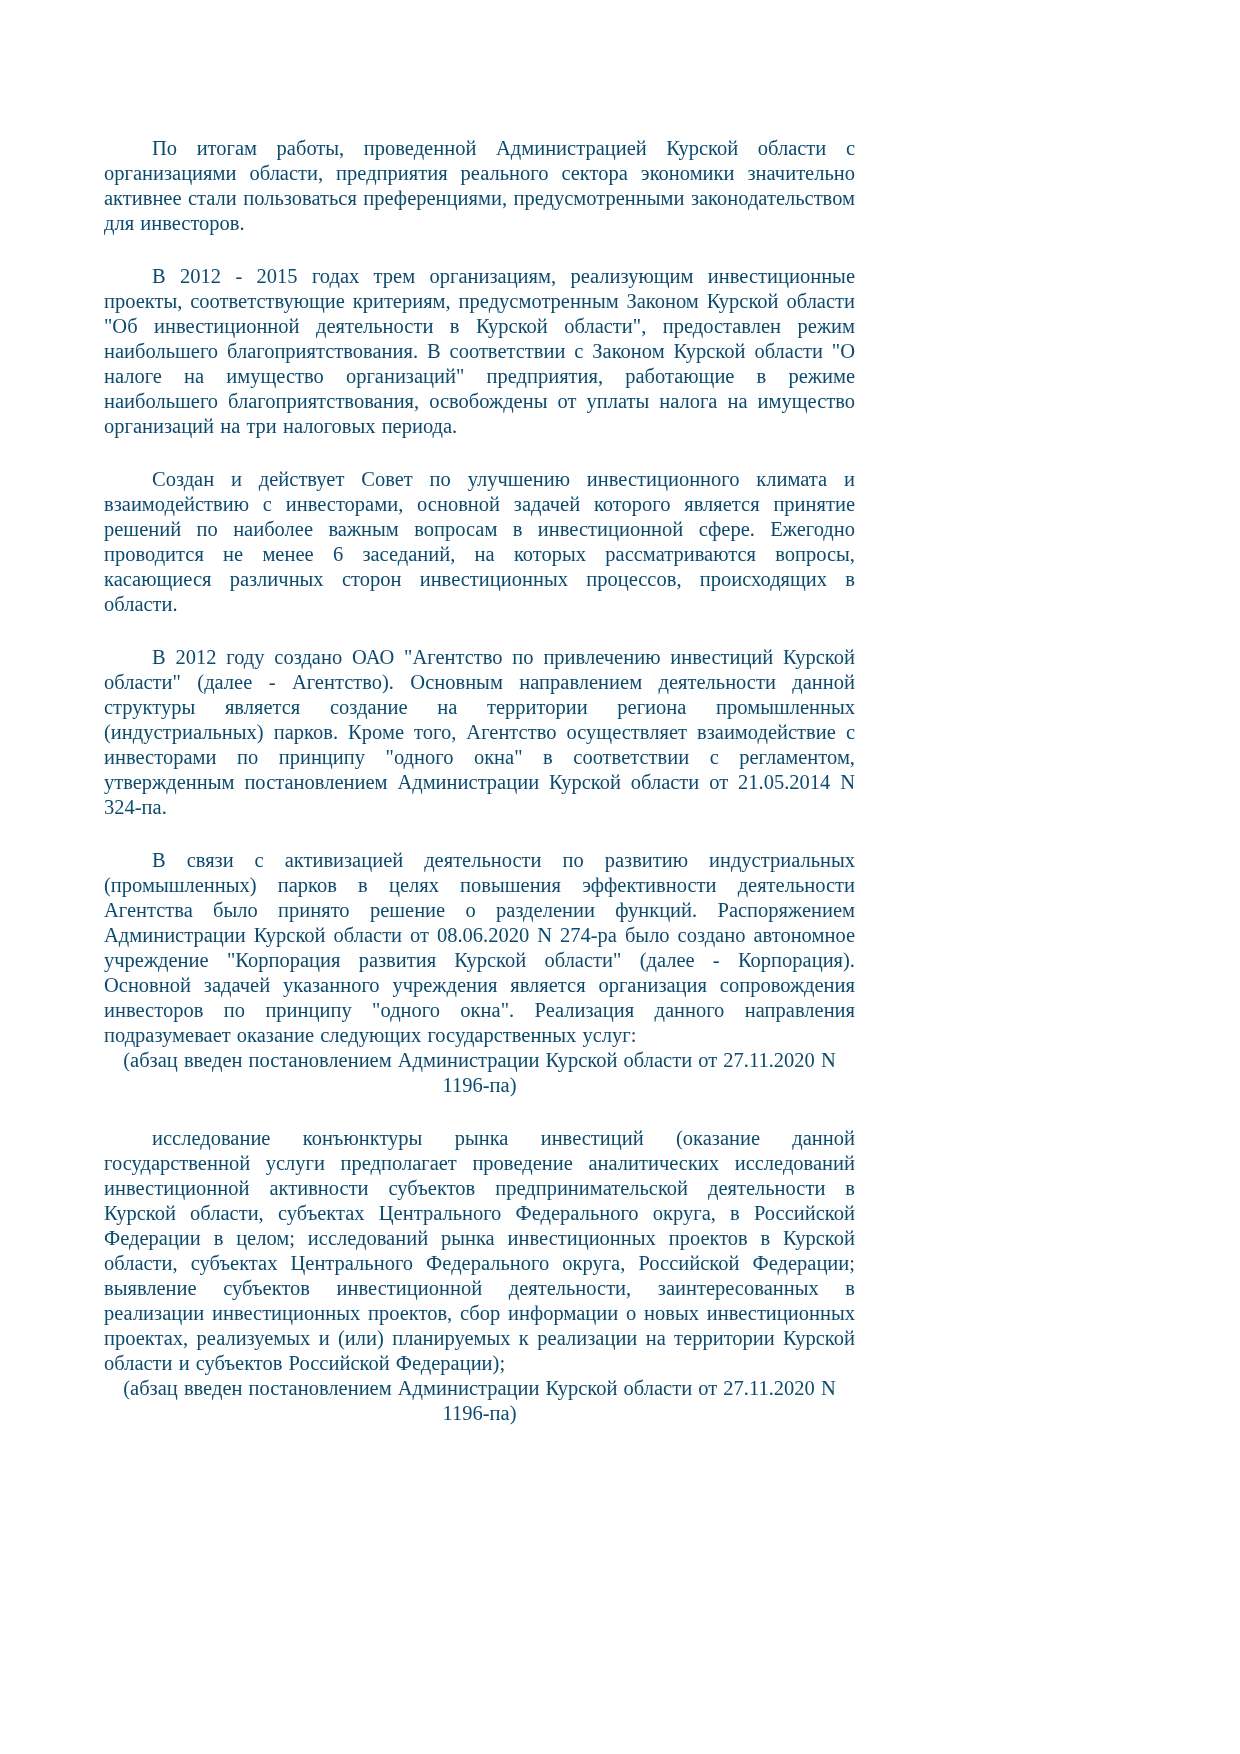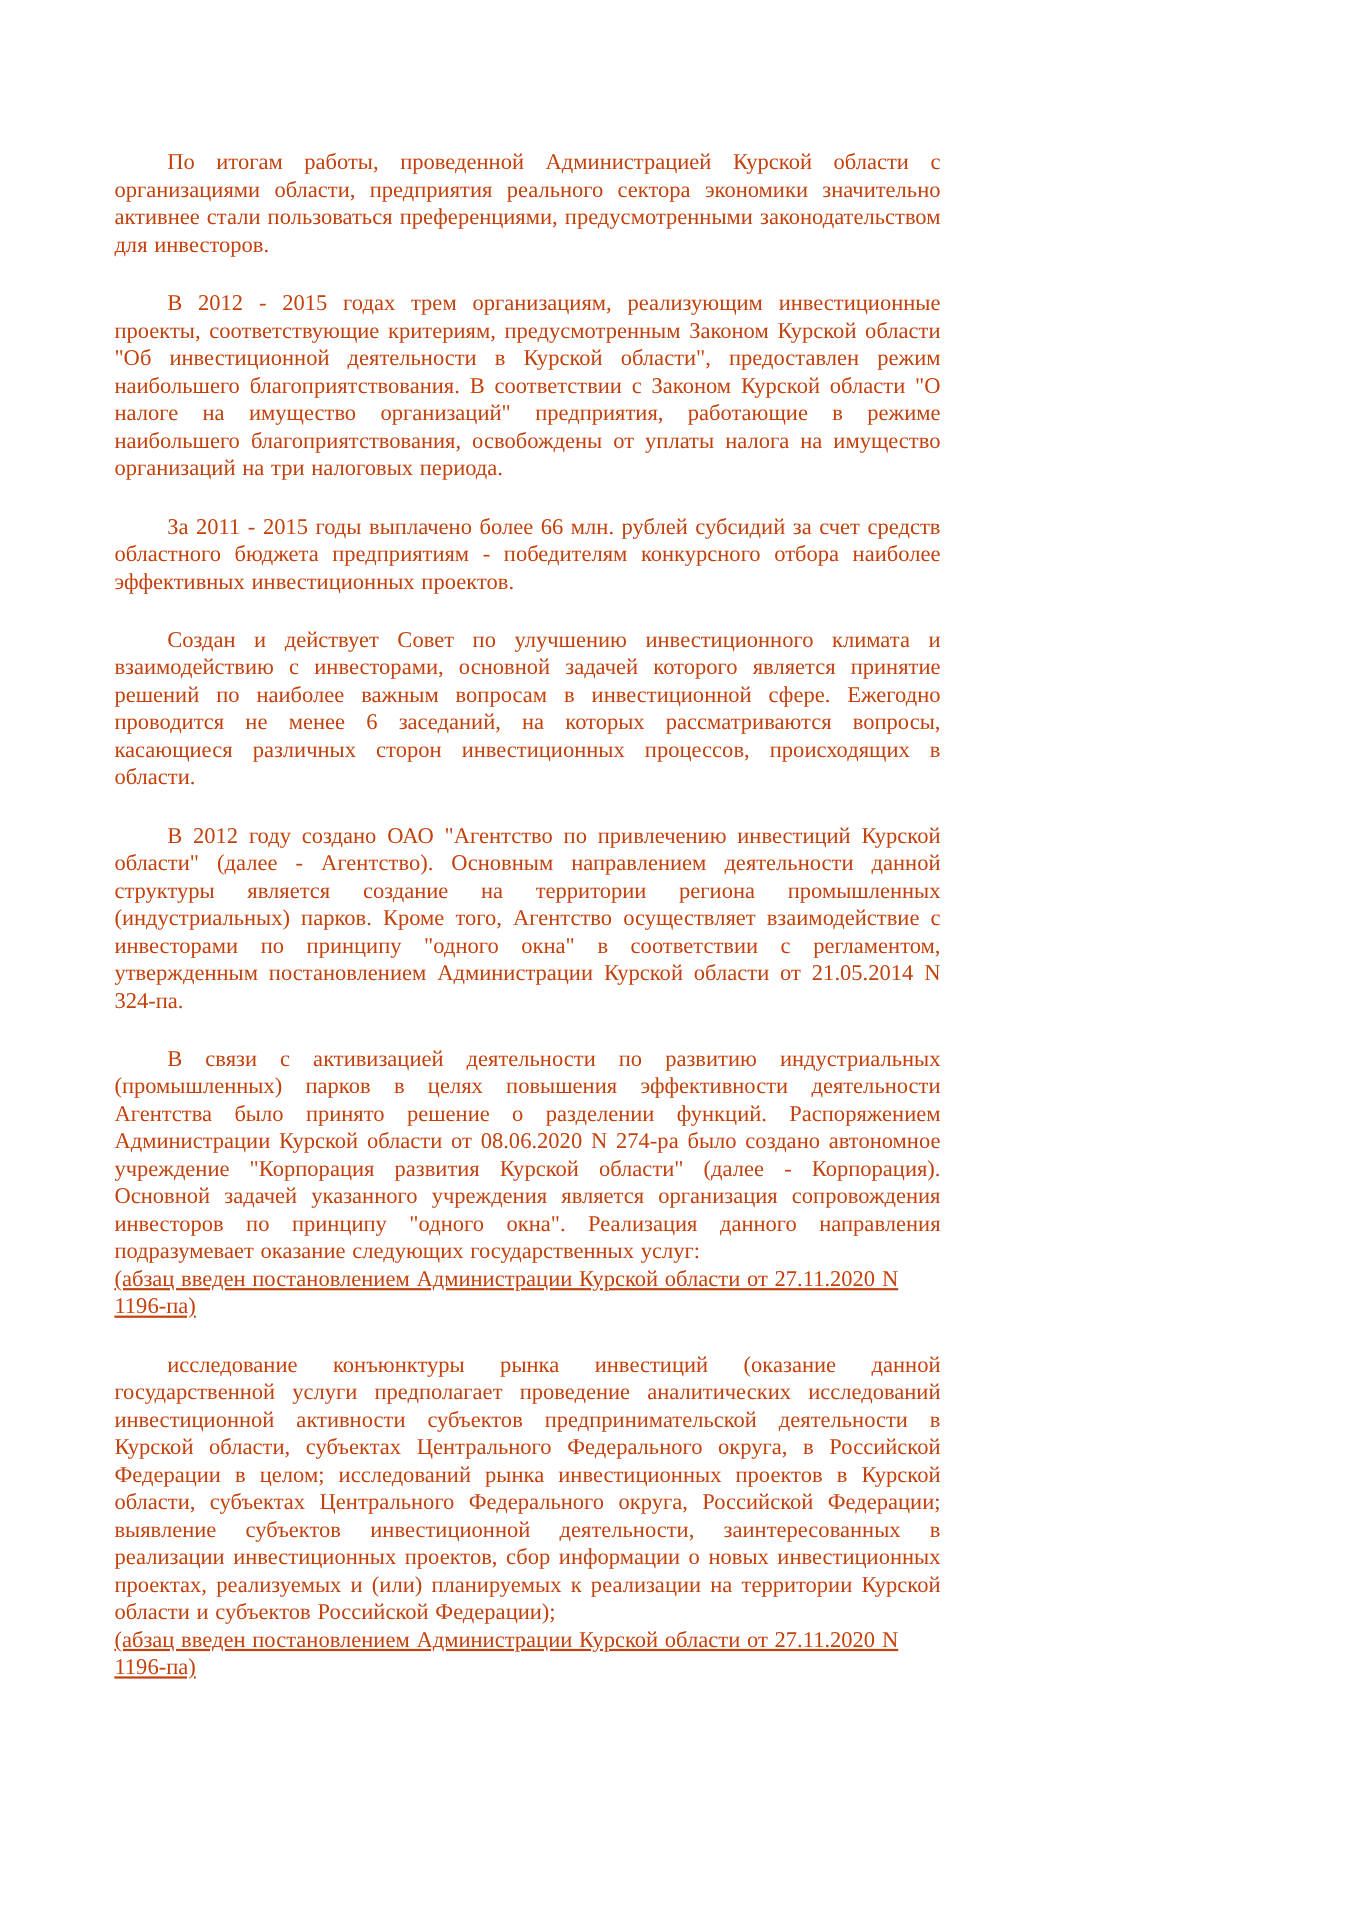--- a/index.html
+++ b/index.html
@@ -10,46 +10,44 @@
   .page {
     position: relative;
     width: 1039px;
     height: 1754px;
     background: #ffffff;
     box-sizing: border-box;
     padding: 136px 184px 40px 104px;
     font-family: "Liberation Serif", "DejaVu Serif", serif;
     font-size: 20.5px;
     line-height: 25px;
-    color: #c2410c;
+    color: #0c4a6e;
     overflow: hidden;
   }
   .para {
     margin: 0;
     text-align: justify;
     text-indent: 48px;
     word-spacing: 1px;
   }
   .para.note {
     text-indent: 0;
-    text-align: left;
-    text-decoration: underline;
+    text-align: center;
   }
   .para.gap {
     margin-top: 28px;
   }
 </style>
 </head>
 <body>
 
 <div class="page">
   <div id="content">
       <p class="para">По итогам работы, проведенной Администрацией Курской области с организациями области, предприятия реального сектора экономики значительно активнее стали пользоваться преференциями, предусмотренными законодательством для инвесторов.</p>
       <p class="para gap">В 2012 - 2015 годах трем организациям, реализующим инвестиционные проекты, соответствующие критериям, предусмотренным Законом Курской области "Об инвестиционной деятельности в Курской области", предоставлен режим наибольшего благоприятствования. В соответствии с Законом Курской области "О налоге на имущество организаций" предприятия, работающие в режиме наибольшего благоприятствования, освобождены от уплаты налога на имущество организаций на три налоговых периода.</p>
-      <p class="para gap">За 2011 - 2015 годы выплачено более 66 млн. рублей субсидий за счет средств областного бюджета предприятиям - победителям конкурсного отбора наиболее эффективных инвестиционных проектов.</p>
       <p class="para gap">Создан и действует Совет по улучшению инвестиционного климата и взаимодействию с инвесторами, основной задачей которого является принятие решений по наиболее важным вопросам в инвестиционной сфере. Ежегодно проводится не менее 6 заседаний, на которых рассматриваются вопросы, касающиеся различных сторон инвестиционных процессов, происходящих в области.</p>
       <p class="para gap">В 2012 году создано ОАО "Агентство по привлечению инвестиций Курской области" (далее - Агентство). Основным направлением деятельности данной структуры является создание на территории региона промышленных (индустриальных) парков. Кроме того, Агентство осуществляет взаимодействие с инвесторами по принципу "одного окна" в соответствии с регламентом, утвержденным постановлением Администрации Курской области от 21.05.2014 N 324-па.</p>
       <p class="para gap">В связи с активизацией деятельности по развитию индустриальных (промышленных) парков в целях повышения эффективности деятельности Агентства было принято решение о разделении функций. Распоряжением Администрации Курской области от 08.06.2020 N 274-ра было создано автономное учреждение "Корпорация развития Курской области" (далее - Корпорация). Основной задачей указанного учреждения является организация сопровождения инвесторов по принципу "одного окна". Реализация данного направления подразумевает оказание следующих государственных услуг:</p>
       <p class="para note">(абзац введен постановлением Администрации Курской области от 27.11.2020 N 1196-па)</p>
       <p class="para gap">исследование конъюнктуры рынка инвестиций (оказание данной государственной услуги предполагает проведение аналитических исследований инвестиционной активности субъектов предпринимательской деятельности в Курской области, субъектах Центрального Федерального округа, в Российской Федерации в целом; исследований рынка инвестиционных проектов в Курской области, субъектах Центрального Федерального округа, Российской Федерации; выявление субъектов инвестиционной деятельности, заинтересованных в реализации инвестиционных проектов, сбор информации о новых инвестиционных проектах, реализуемых и (или) планируемых к реализации на территории Курской области и субъектов Российской Федерации);</p>
       <p class="para note">(абзац введен постановлением Администрации Курской области от 27.11.2020 N 1196-па)</p>
     </div>
 </div>
 
 </body></html>

